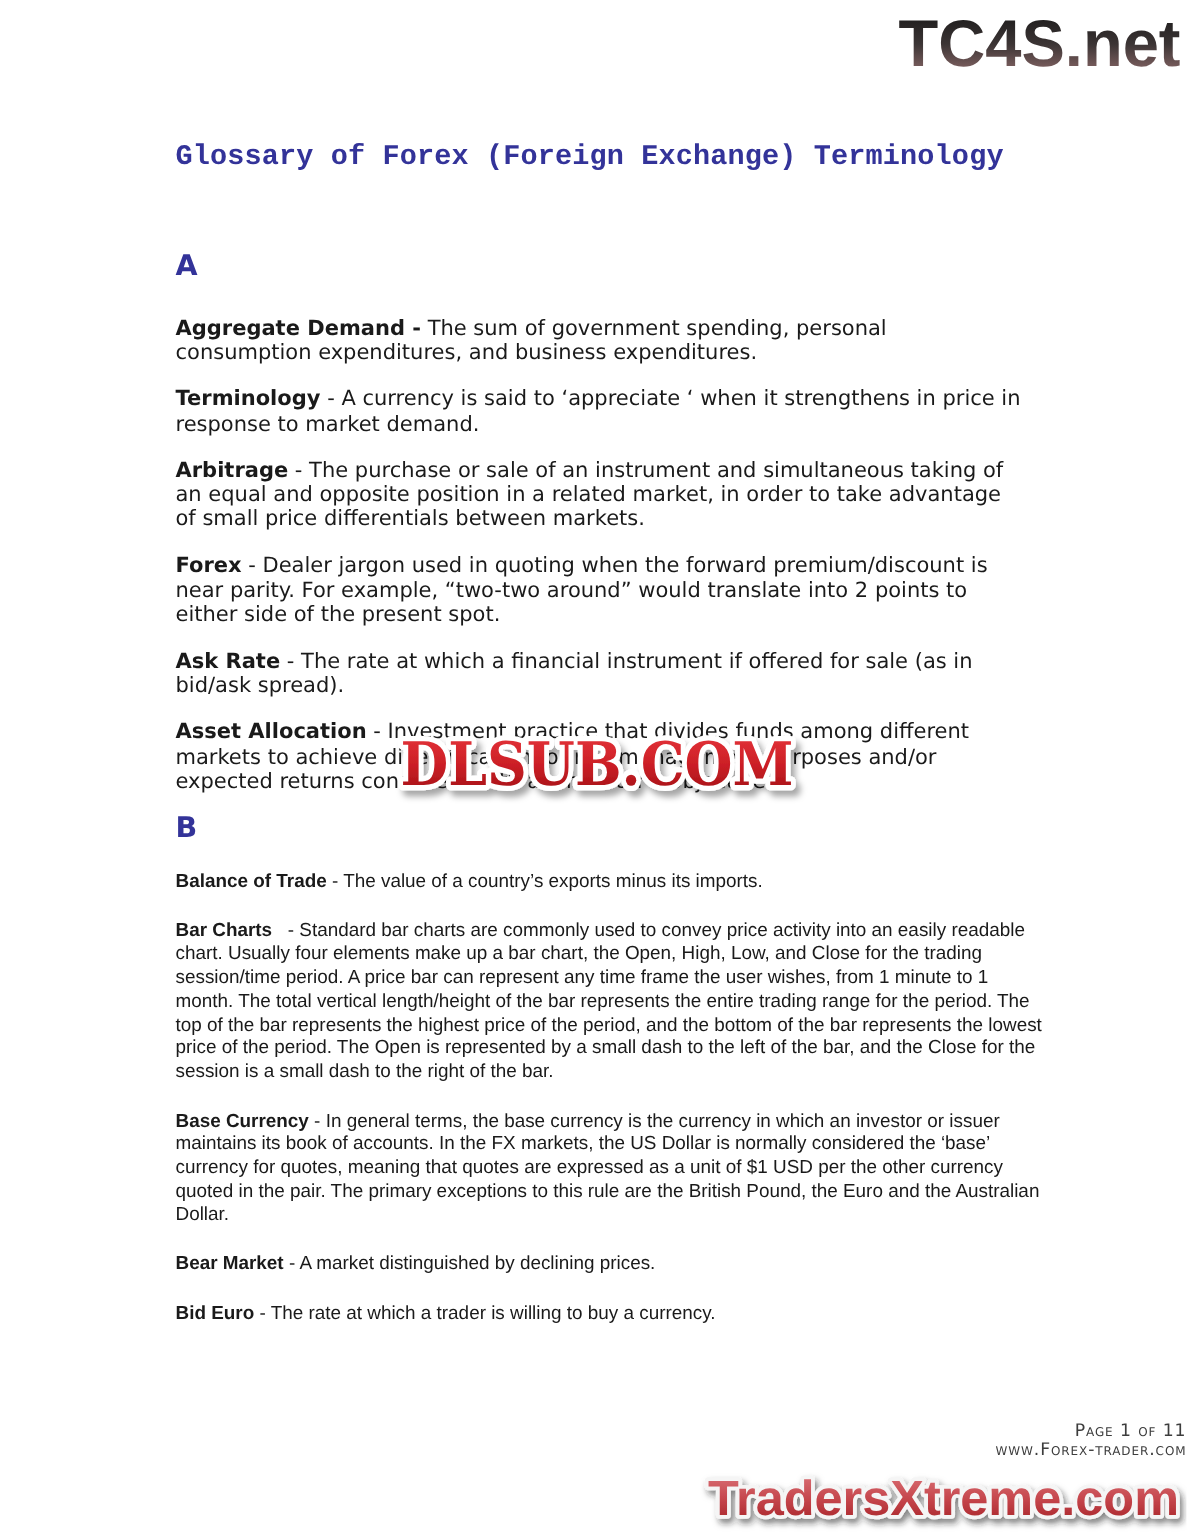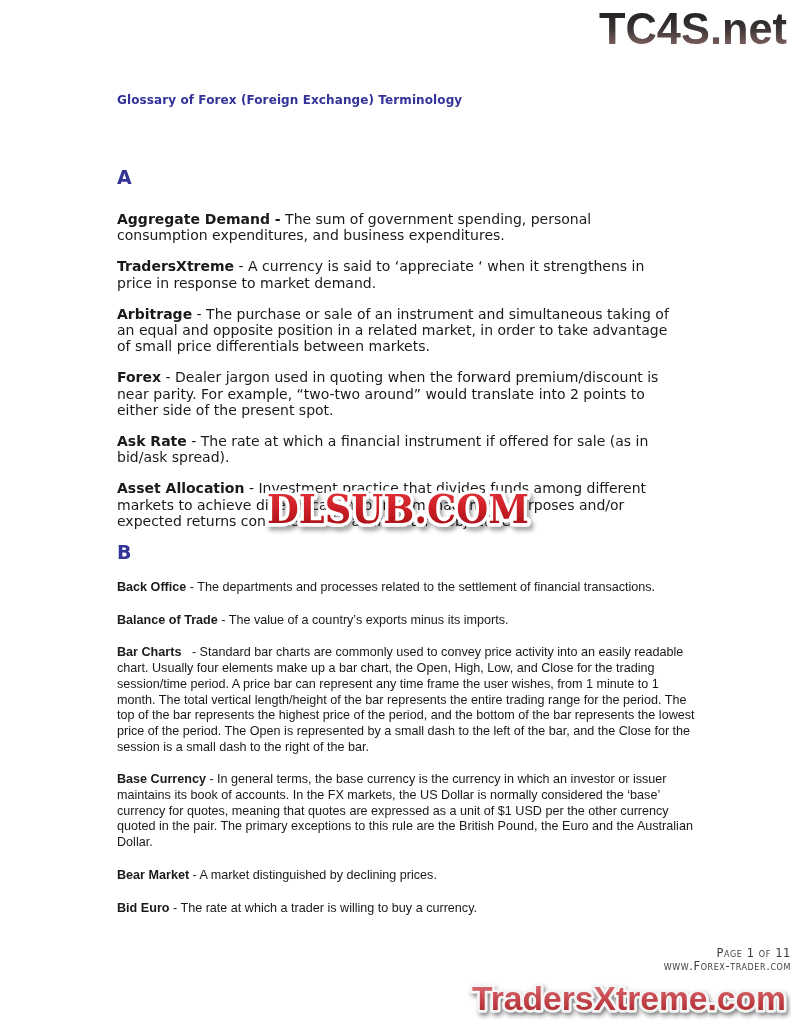--- a/index.html
+++ b/index.html
@@ -12,24 +12,25 @@
     font-family: "DejaVu Sans", sans-serif;
   }
   .abs { position: absolute; }
 
   
   .tc4s-logo { left: 563px; top: 3px; }
 
   
   .doc-title {
     left: 117px; top: 93px;
-    font-size: 12px;
+    font-size: 19px;
     font-weight: bold;
     color: var(--heading_blue, #333399);
     letter-spacing: 0.1px;
+    font-family: Liberation Mono, monospace;
   }
 
   
   .section-letter {
     left: 117px;
     font-size: 19px;
     font-weight: bold;
     color: var(--heading_blue, #333399);
   }
   .heading-a { top: 166px; }
@@ -83,21 +84,21 @@
   </defs>
   <text x="224" y="41" text-anchor="end" font-family="'Liberation Sans', sans-serif" font-weight="bold" font-size="44" fill="url(#tc4sGrad)" textLength="188" lengthAdjust="spacingAndGlyphs">TC4S.net</text>
 </svg>
 
 <div class="abs doc-title">Glossary of Forex (Foreign Exchange) Terminology</div>
 
 <div class="abs section-letter heading-a">A</div>
 
 <div class="abs entries-a">
   <p class="entry"><b>Aggregate Demand -</b><span> The sum of government spending, personal consumption expenditures, and business expenditures.</span></p>
-  <p class="entry"><b>TradersXtreme</b><span> - A currency is said to ‘appreciate ‘ when it strengthens in price in response to market demand.</span></p>
+  <p class="entry"><b>Terminology</b><span> - A currency is said to ‘appreciate ‘ when it strengthens in price in response to market demand.</span></p>
   <p class="entry"><b>Arbitrage</b><span> - The purchase or sale of an instrument and simultaneous taking of an equal and opposite position in a related market, in order to take advantage of small price differentials between markets.</span></p>
   <p class="entry"><b>Forex</b><span> - Dealer jargon used in quoting when the forward premium/discount is near parity. For example, “two-two around” would translate into 2 points to either side of the present spot.</span></p>
   <p class="entry"><b>Ask Rate</b><span> - The rate at which a financial instrument if offered for sale (as in bid/ask spread).</span></p>
   <p class="entry"><b>Asset Allocation</b><span> - Investment practice that divides funds among different markets to achieve diversification for risk management purposes and/or expected returns consistent with an investor’s objectives.</span></p>
 </div>
 
 <svg class="abs dlsub-watermark" width="292" height="64" viewBox="0 0 292 64">
   <defs>
     <linearGradient id="dlsubGrad" x1="0" y1="0" x2="0" y2="1">
       <stop offset="0" stop-color="#e8373d"></stop>
@@ -107,21 +108,20 @@
     <filter id="dlsubShadow" x="-20%" y="-20%" width="140%" height="160%">
       <feDropShadow dx="3" dy="4" stdDeviation="2" flood-color="#000000" flood-opacity="0.35"></feDropShadow>
     </filter>
   </defs>
   <text x="146" y="45" text-anchor="middle" font-family="'DejaVu Serif', serif" font-weight="bold" font-size="40" fill="url(#dlsubGrad)" stroke="#ffffff" stroke-width="7" paint-order="stroke" stroke-linejoin="round" filter="url(#dlsubShadow)" textLength="262" lengthAdjust="spacingAndGlyphs">DLSUB.COM</text>
 </svg>
 
 <div class="abs section-letter heading-b">B</div>
 
 <div class="abs entries-b">
-  <p class="entry"><b>Back Office</b><span> - The departments and processes related to the settlement of financial transactions.</span></p>
   <p class="entry"><b>Balance of Trade</b><span> - The value of a country’s exports minus its imports.</span></p>
   <p class="entry"><b>Bar Charts</b><span>&nbsp;&nbsp; - Standard bar charts are commonly used to convey price activity into an easily readable chart. Usually four elements make up a bar chart, the Open, High, Low, and Close for the trading session/time period. A price bar can represent any time frame the user wishes, from 1 minute to 1 month. The total vertical length/height of the bar represents the entire trading range for the period. The top of the bar represents the highest price of the period, and the bottom of the bar represents the lowest price of the period. The Open is represented by a small dash to the left of the bar, and the Close for the session is a small dash to the right of the bar.</span></p>
   <p class="entry"><b>Base Currency</b><span> - In general terms, the base currency is the currency in which an investor or issuer maintains its book of accounts. In the FX markets, the US Dollar is normally considered the ‘base’ currency for quotes, meaning that quotes are expressed as a unit of $1 USD per the other currency quoted in the pair. The primary exceptions to this rule are the British Pound, the Euro and the Australian Dollar.</span></p>
   <p class="entry"><b>Bear Market</b><span> - A market distinguished by declining prices.</span></p>
   <p class="entry"><b>Bid Euro</b><span> - The rate at which a trader is willing to buy a currency.</span></p>
 </div>
 
 <div class="abs page-footer">
   <div>Page 1 of 11</div>
   <div>www.Forex-trader.com</div>

